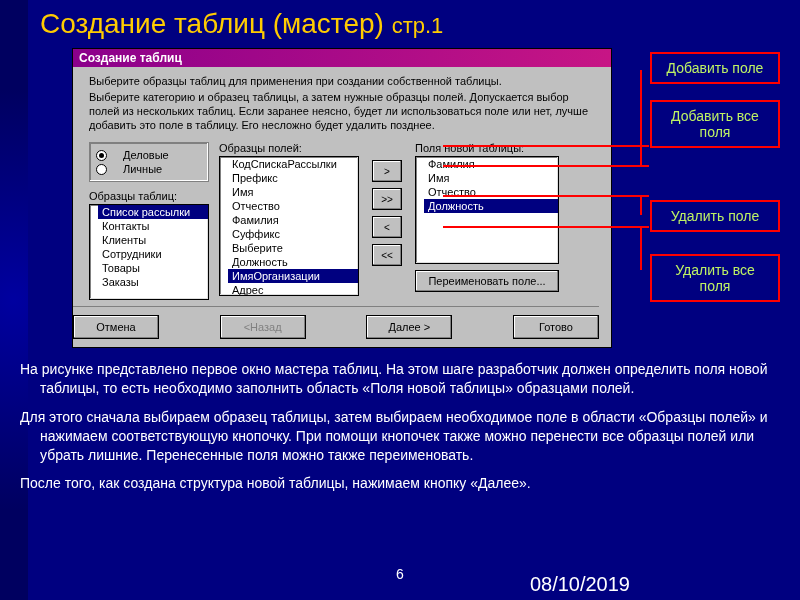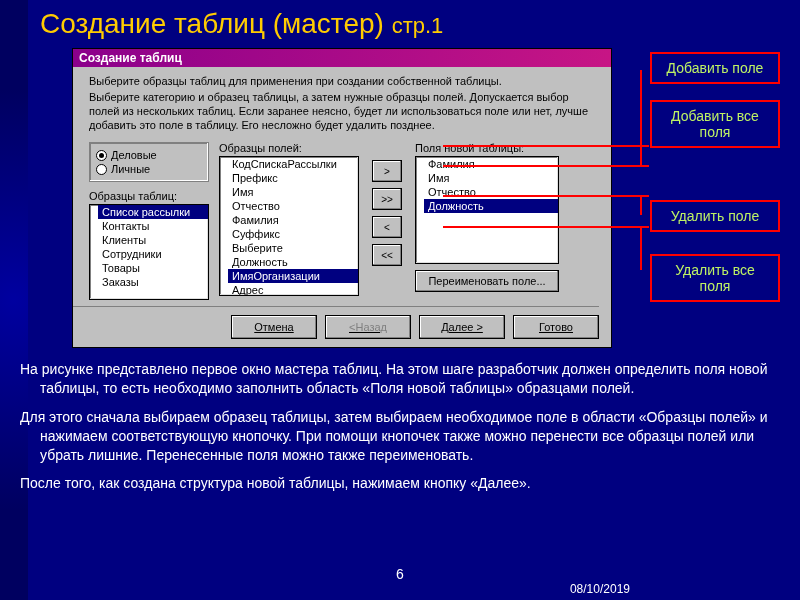--- a/index.html
+++ b/index.html
@@ -35,21 +35,21 @@
   .dialog-body { padding: 8px 16px; }
   .instr1 { margin-bottom: 4px; }
   .instr2 { margin-bottom: 10px; line-height: 1.25; }
   .mid-row { display: flex; gap: 10px; }
   .col-left { width: 120px; }
   .radio-group {
     border: 1px solid #808080; background: #c0c0c0;
     padding: 4px 6px; margin-bottom: 8px;
     box-shadow: inset -1px -1px #fff, inset 1px 1px #808080;
   }
-  .radio-row { display: flex; align-items: center; gap: 4px; font-size: 11px; margin: 2px 0;}
+  .radio-row { display: flex; align-items: center; gap: 16px; font-size: 11px; margin: 2px 0;}
   .radio-dot {
     width: 11px; height: 11px; border-radius: 50%;
     border: 1px solid #000; background: #fff;
     display: inline-flex; align-items: center; justify-content: center;
   }
   .radio-dot.sel::after { content:""; width:5px; height:5px; background:#000; border-radius:50%;}
   .label-s { font-size: 11px; margin-bottom: 2px; display:block;}
   .listbox {
     background: #fff; border: 1px solid #000;
     box-shadow: inset -1px -1px #dfdfdf, inset 1px 1px #808080;
@@ -72,21 +72,21 @@
   .col-right .listbox { height: 108px; }
   .rename-btn {
     margin-top: 6px; width: 100%; height: 22px;
     background: #c0c0c0; border: 1px solid #000;
     box-shadow: inset -1px -1px #808080, inset 1px 1px #fff;
     font-size: 11px; display:flex; align-items:center; justify-content:center;
   }
   .button-row {
     position: absolute; bottom: 8px; right: 12px; left: 0;
     border-top: 1px solid #808080; padding-top: 8px;
-    display: flex; justify-content: flex-end; gap: 8px; text-decoration: underline;
+    display: flex; justify-content: space-between; gap: 8px;
   }
   .dbtn {
     width: 86px; height: 24px;
     background: #c0c0c0; border: 1px solid #000;
     box-shadow: inset -1px -1px #808080, inset 1px 1px #fff;
     font-size: 11px; display:flex; align-items:center; justify-content:center;
   }
   .dbtn.disabled { color: #808080; }
   
   .callout {
@@ -111,21 +111,21 @@
   .conn3v { position:absolute; top:195px; left:640px; width:2px; height:20px; background:#ff0000;}
   .conn4 { top: 226px; left: 443px; width: 206px;}
   .conn4v { position:absolute; top:226px; left:640px; width:2px; height:44px; background:#ff0000;}
   
   .explain {
     position: absolute; top: 360px; left: 20px; right: 20px;
     color: #fff; font-size: 14px; line-height: 1.35;
   }
   .explain p { margin-bottom: 10px; text-indent: -20px; padding-left: 20px;}
   .slide-num { position: absolute; bottom: 18px; left: 50%; transform:translateX(-50%); color:#fff; font-size:14px;}
-  .slide-date { position: absolute; bottom: 4px; right: 170px; color:#fff; font-size:12px;}
+  .slide-date { position: absolute; bottom: 4px; right: 170px; color:#fff; font-size:20px;}
   .left-bar { position:absolute; left:0; top:0; width:28px; height:100%; background: radial-gradient(circle at 14px 300px, #0000a0 0%, #000060 70%);}
 </style>
 </head>
 <body>
 
 <div class="left-bar"></div>
 
 <div class="slide-title">
   <span>Создание таблиц (мастер)</span>
   <span class="page">стр.1</span>

